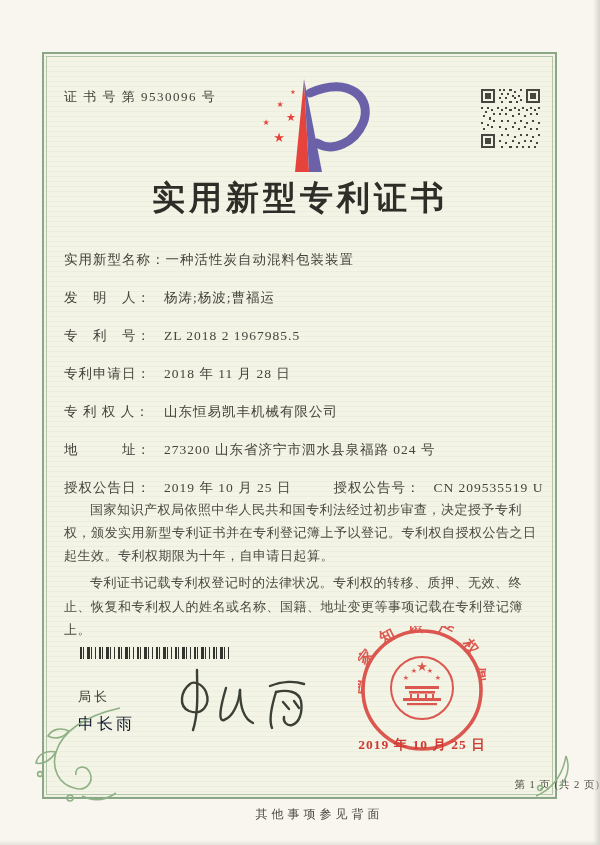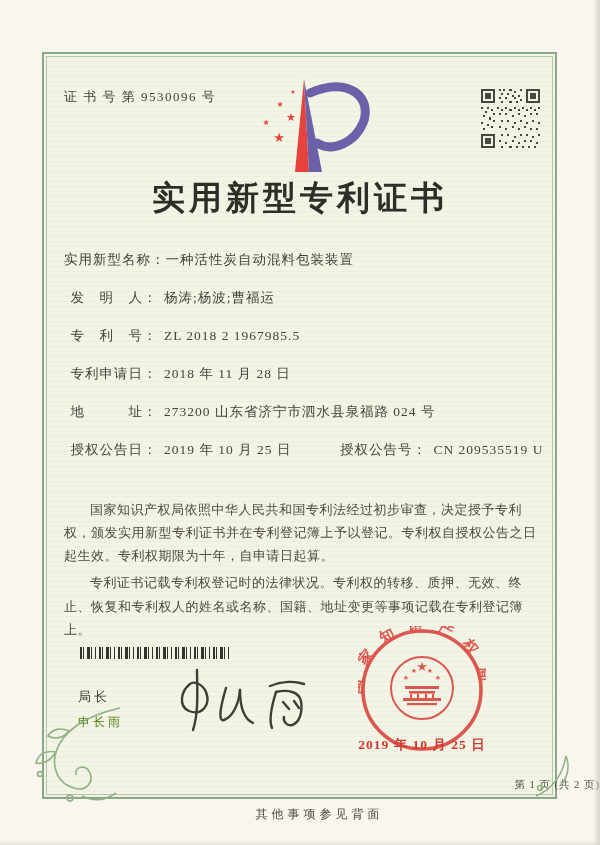--- a/index.html
+++ b/index.html
@@ -42,21 +42,21 @@
   .title {
     position:absolute; left:0; top:176px; width:100%;
     text-align:center; font-size:33px; font-weight:600;
     letter-spacing:4px; color:#2e2d28;
   }
 
   .fields { position:absolute; left:64px; top:249px; width:478px; }
   .field-row { line-height:20px; margin-bottom:17px; white-space:nowrap; }
   .flabel {
     display:inline-block; min-width:100px;
-    font-size:13.5px; letter-spacing:1px; color:#45443d;text-align:center;
+    font-size:13.5px; letter-spacing:1px; color:#45443d;
   }
   .fvalue { font-size:13.5px; letter-spacing:1px; color:#45443d; }
   .grant-second { margin-left:42px; }
 
   .paragraphs {
     position:absolute; left:64px; top:498px; width:478px;
     font-size:13px; line-height:1.78; letter-spacing:.5px; color:#4c4a42;
   }
   .paragraphs p { text-indent:2em; margin-bottom:4px; }
 
@@ -70,21 +70,21 @@
       #34342f 15px 16px, rgba(0,0,0,0) 16px 19px);
   }
 
   .director-title {
     position:absolute; left:78px; top:688px;
     font-size:13px; letter-spacing:3px; color:#3c3b34;
     font-family:"Liberation Sans","DejaVu Sans",sans-serif;
   }
   .director-name {
     position:absolute; left:78px; top:714px;
-    font-size:12px; letter-spacing:3px; color:#4d7c0f;
+    font-size:16px; letter-spacing:3px; color:#0f172a;
     font-family:"Liberation Sans","DejaVu Sans",sans-serif;
   }
   .signature { position:absolute; left:160px; top:660px; width:155px; height:85px; }
 
   .seal { position:absolute; left:358px; top:626px; width:128px; height:128px; opacity:.88; }
   .seal-date {
     position:absolute; left:352px; top:736px; width:140px; text-align:center;
     font-size:13.5px; letter-spacing:1px; color:#cf3b33; font-weight:600;
   }
 
@@ -222,20 +222,23 @@
     <div class="field-row">
       <span class="flabel">发　明　人：</span><span class="fvalue">杨涛;杨波;曹福运</span>
     </div>
     <div class="field-row">
       <span class="flabel">专　利　号：</span><span class="fvalue">ZL 2018 2 1967985.5</span>
     </div>
     <div class="field-row">
       <span class="flabel">专利申请日：</span><span class="fvalue">2018 年 11 月 28 日</span>
     </div>
     <div class="field-row">
+      <span class="flabel">专 利 权 人：</span><span class="fvalue">山东恒易凯丰机械有限公司</span>
+    </div>
+    <div class="field-row">
       <span class="flabel">地　　　址：</span><span class="fvalue">273200 山东省济宁市泗水县泉福路 024 号</span>
     </div>
     <div class="field-row">
       <span class="flabel">授权公告日：</span><span class="fvalue">2019 年 10 月 25 日</span><span class="flabel grant-second">授权公告号：</span><span class="fvalue">CN 209535519 U</span>
     </div>
   </div>
 
   <div class="paragraphs">
     <p>国家知识产权局依照中华人民共和国专利法经过初步审查，决定授予专利权，颁发实用新型专利证书并在专利登记簿上予以登记。专利权自授权公告之日起生效。专利权期限为十年，自申请日起算。</p>
     <p>专利证书记载专利权登记时的法律状况。专利权的转移、质押、无效、终止、恢复和专利权人的姓名或名称、国籍、地址变更等事项记载在专利登记簿上。</p>

